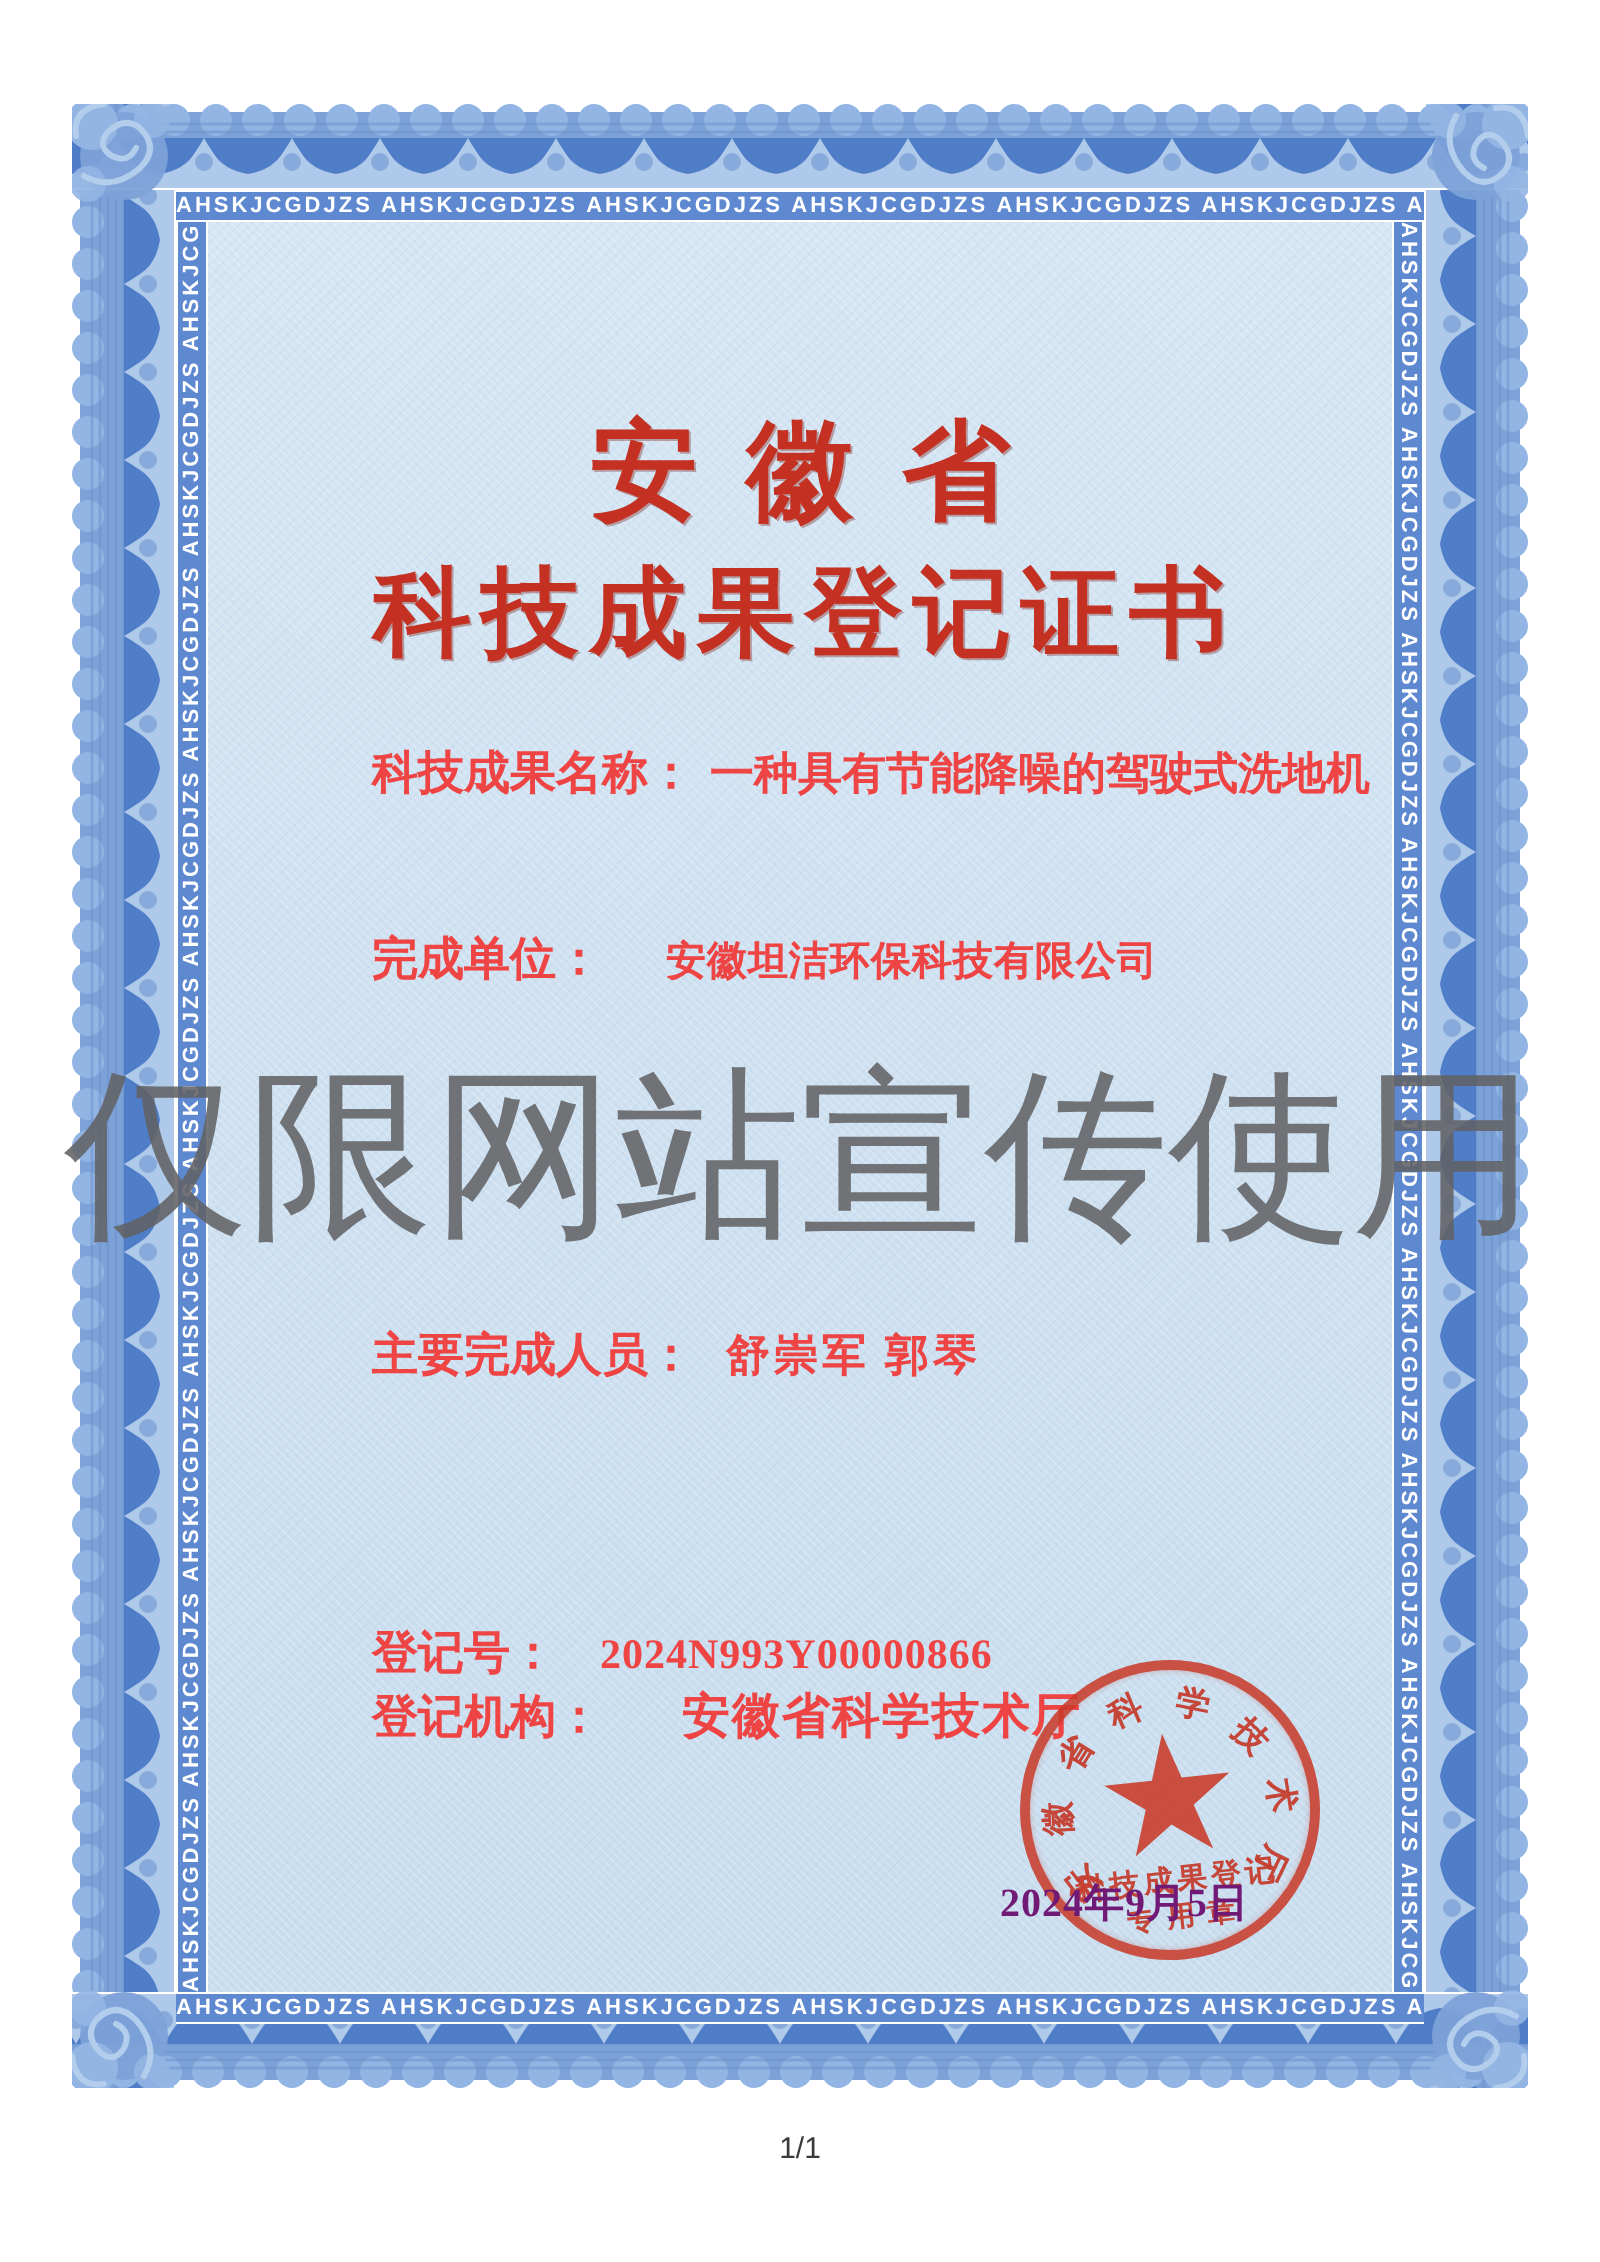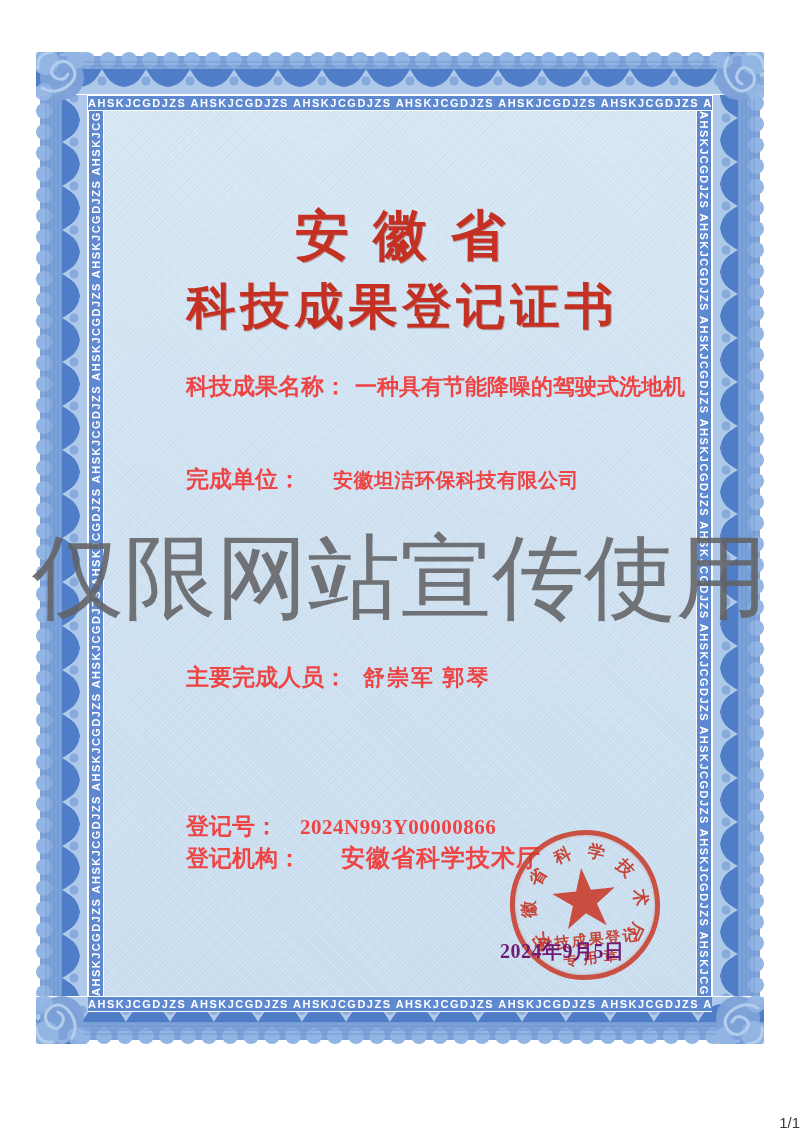--- a/index.html
+++ b/index.html
@@ -79,21 +79,21 @@
     position:absolute;left:0;top:120px;width:150px;text-align:center;
     color:rgba(197,52,34,.96);font-weight:bold;font-size:14px;letter-spacing:6px;text-indent:6px;
   }
   
   #issue-date{
     position:absolute;left:500px;top:938px;z-index:5;color:#701a75;
     font-size:20px;font-weight:bold;letter-spacing:.5px;
   }
   
   #footer-page{
-    position:absolute;left:0;top:1114px;width:800px;text-align:right;z-index:3;
+    position:absolute;left:0;top:1066px;width:800px;text-align:center;z-index:3;
     font-family:"Liberation Sans",sans-serif;font-size:15px;color:#3a3a3a;
   }
 </style>
 </head>
 <body>
 
 <svg id="lace" viewBox="0 0 728 992" xmlns="http://www.w3.org/2000/svg">
     <g transform="translate(0,992) rotate(-90)">
       <rect x="0" y="4" width="992" height="48" fill="#7da2d8"></rect>
       <circle cx="9" cy="8" r="8" fill="#93b5e3"></circle>

